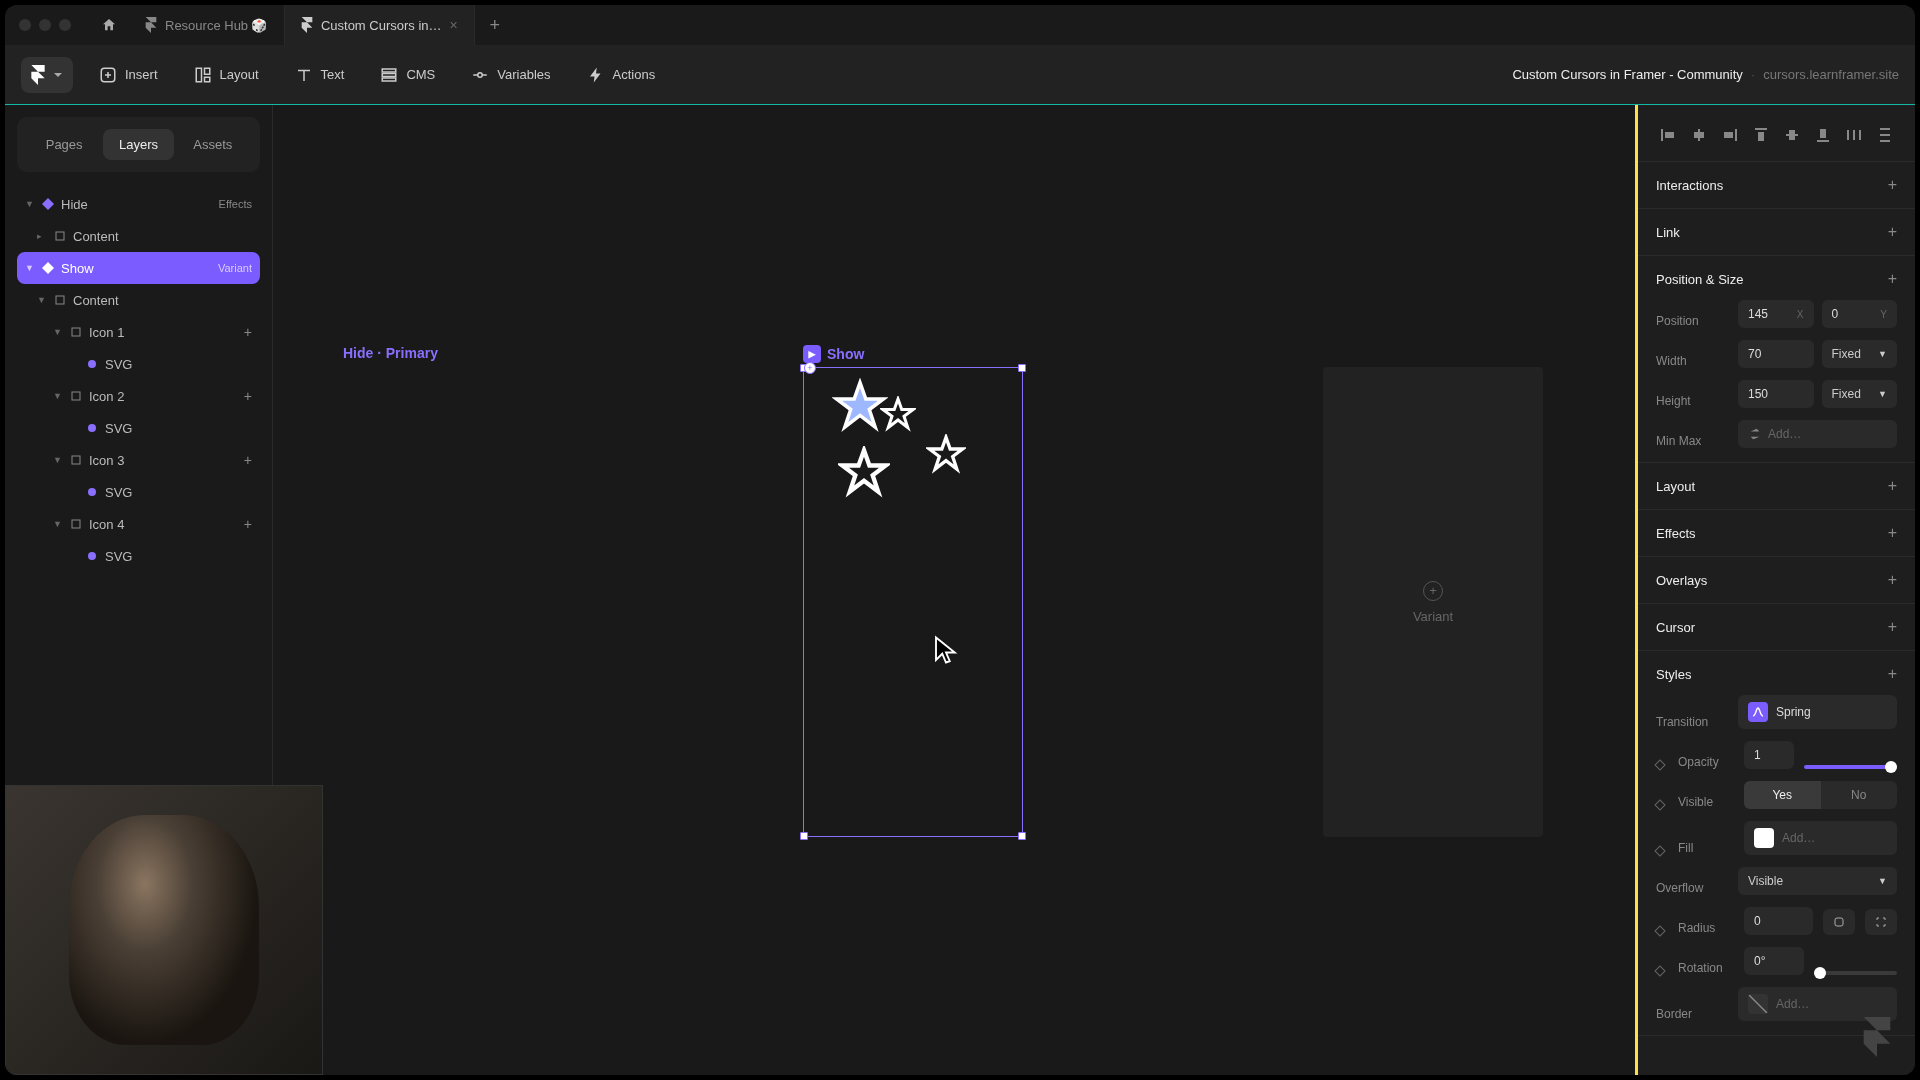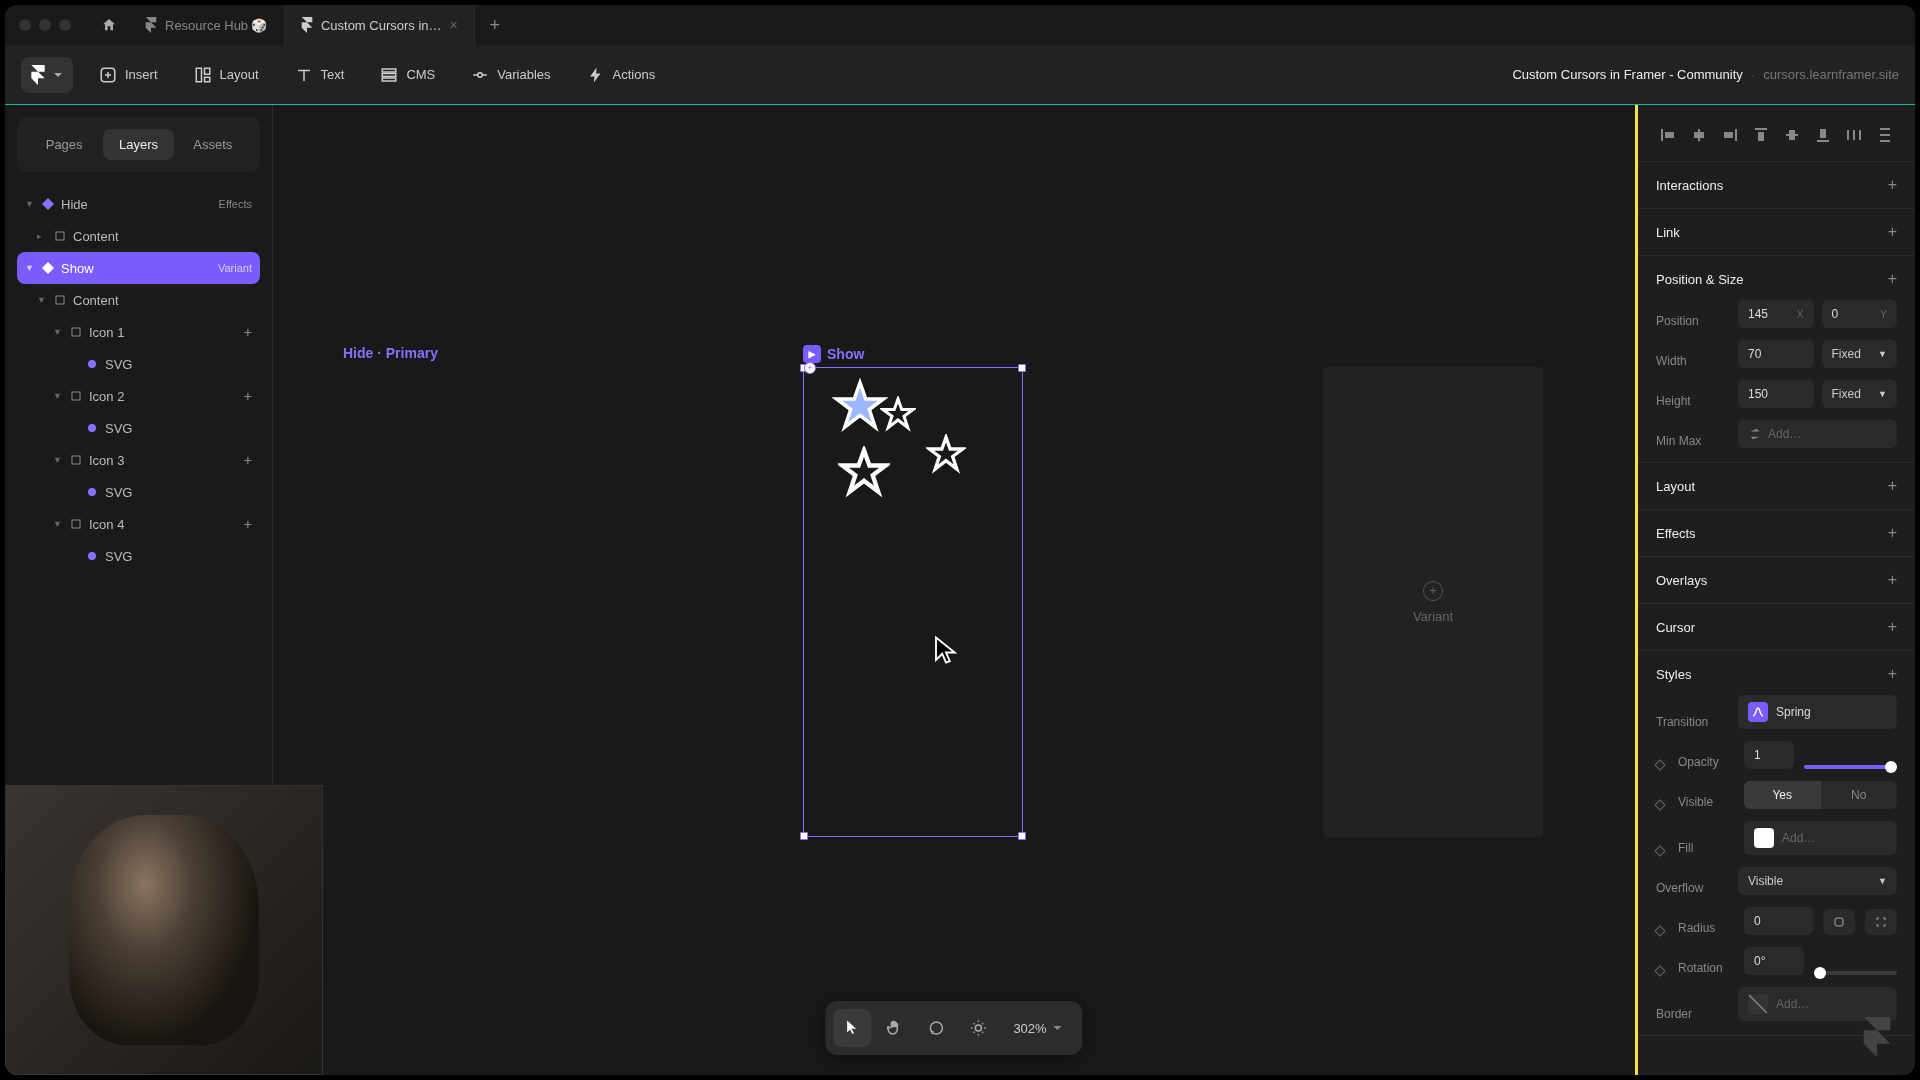--- a/index.html
+++ b/index.html
@@ -342,49 +342,20 @@
           </div>
         </div>
         <svg class="cursor-sim" width="26" height="30" viewBox="0 0 20 24" fill="none" stroke="#fff" stroke-width="1.5">
             <path d="M2 2l0 18 5-5 3 7 3-1-3-7 7 0z" fill="#000"></path>
           </svg>
         <div class="variant-ghost">
           <div class="ghost-plus">+</div>
           <span>Variant</span>
         </div>
 
-        <div class="bottom-bar">
-          <div class="bb-btn active">
-              <svg width="18" height="18" viewBox="0 0 20 24" fill="#fff">
-                <path d="M3 2l0 16 4-4 3 6 2-1-3-6 6 0z"></path>
-              </svg>
-            </div>
-          <div class="bb-btn">
-              <svg width="18" height="18" viewBox="0 0 24 24" fill="none" stroke="#aaa" stroke-width="2">
-                <path d="M8 12V5a1 1 0 012 0v6M10 11V4a1 1 0 012 0v7M12 11V5a1 1 0 012 0v6M14 11V7a1 1 0 012 0v6c0 4-3 7-6 7s-5-2-6-5l-1-3a1 1 0 012-1l1 2"></path>
-              </svg>
-            </div>
-          <div class="bb-btn">
-              <svg width="18" height="18" viewBox="0 0 24 24" fill="none" stroke="#aaa" stroke-width="2">
-                <path d="M20 12a8 8 0 11-16 0 8 8 0 0116 0zM6 20l2-4"></path>
-              </svg>
-            </div>
-          <div class="bb-btn">
-              <svg width="18" height="18" viewBox="0 0 24 24" fill="none" stroke="#aaa" stroke-width="2">
-                <circle cx="12" cy="12" r="4"></circle>
-                <path d="M12 2v2M12 20v2M4 12H2M22 12h-2M5.6 5.6l1.4 1.4M17 17l1.4 1.4M5.6 18.4L7 17M17 7l1.4-1.4"></path>
-              </svg>
-            </div>
-          <div class="zoom">
-            <span>302%</span>
-            <svg width="10" height="10" viewBox="0 0 10 10" fill="#888">
-                <path d="M1 3l4 4 4-4z"></path>
-              </svg>
-          </div>
-        </div>
       </div>
     </div>
 
     <div class="right-panel">
       <div class="align-row">
         <div class="align-btn">
             <svg width="16" height="16" viewBox="0 0 16 16" fill="#888">
               <rect x="1" y="2" width="2" height="12"></rect>
               <rect x="5" y="5" width="9" height="6"></rect>
             </svg>

